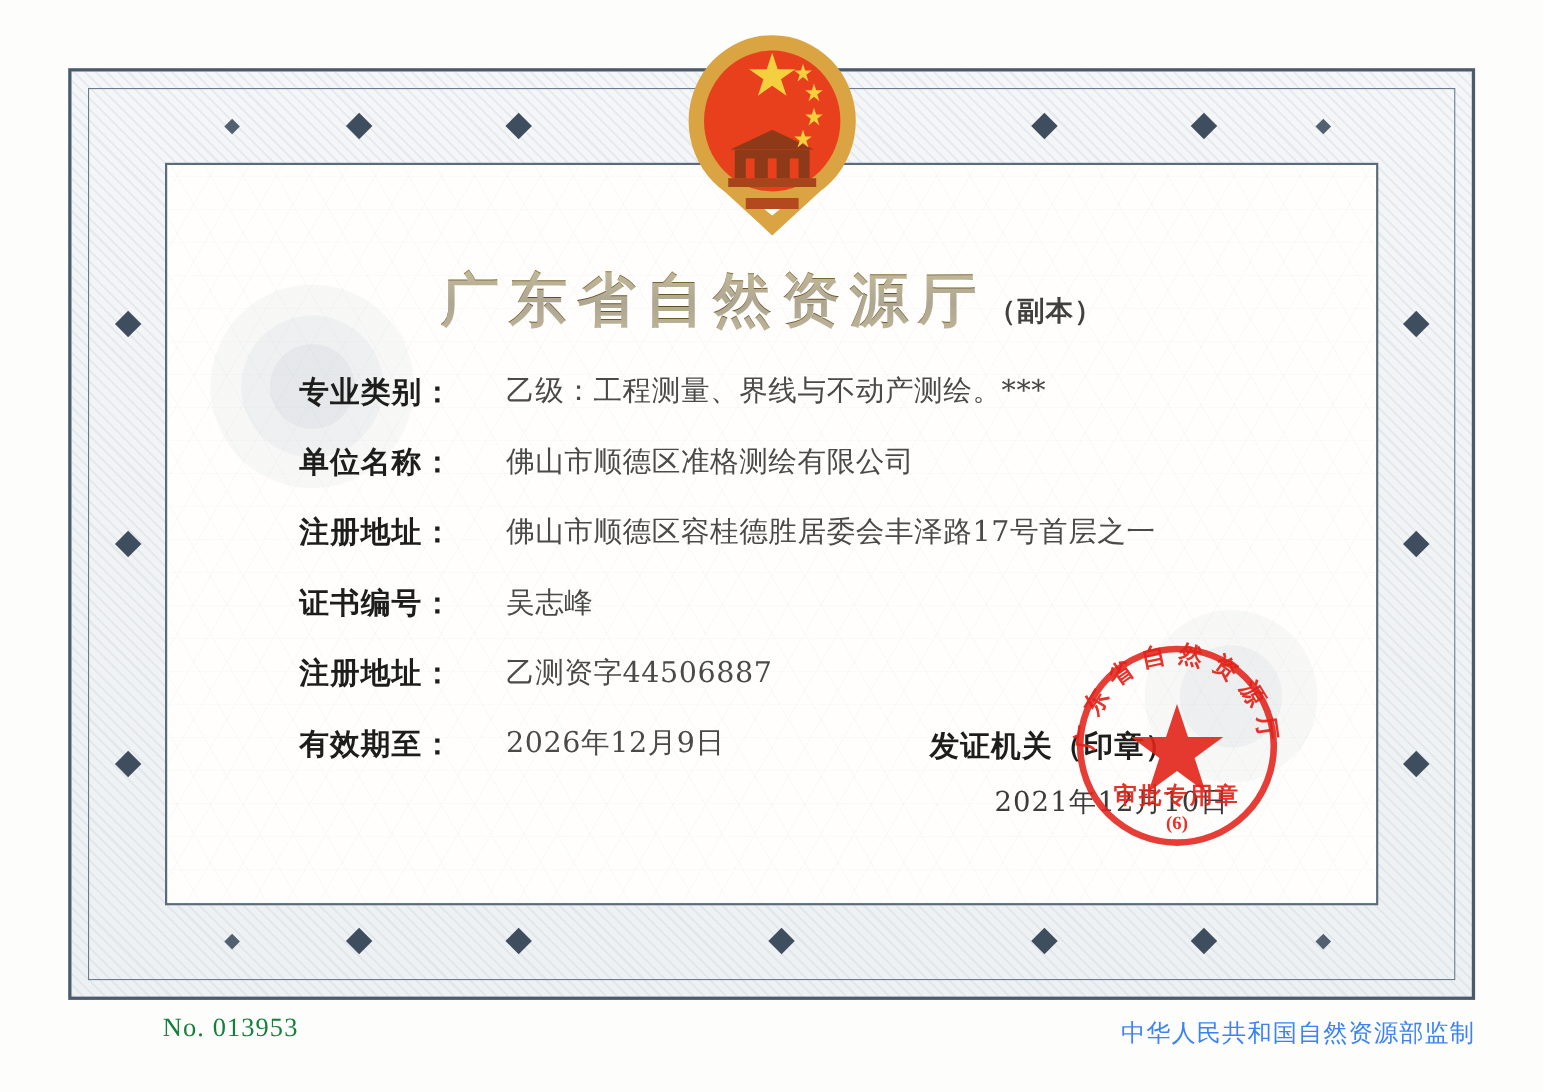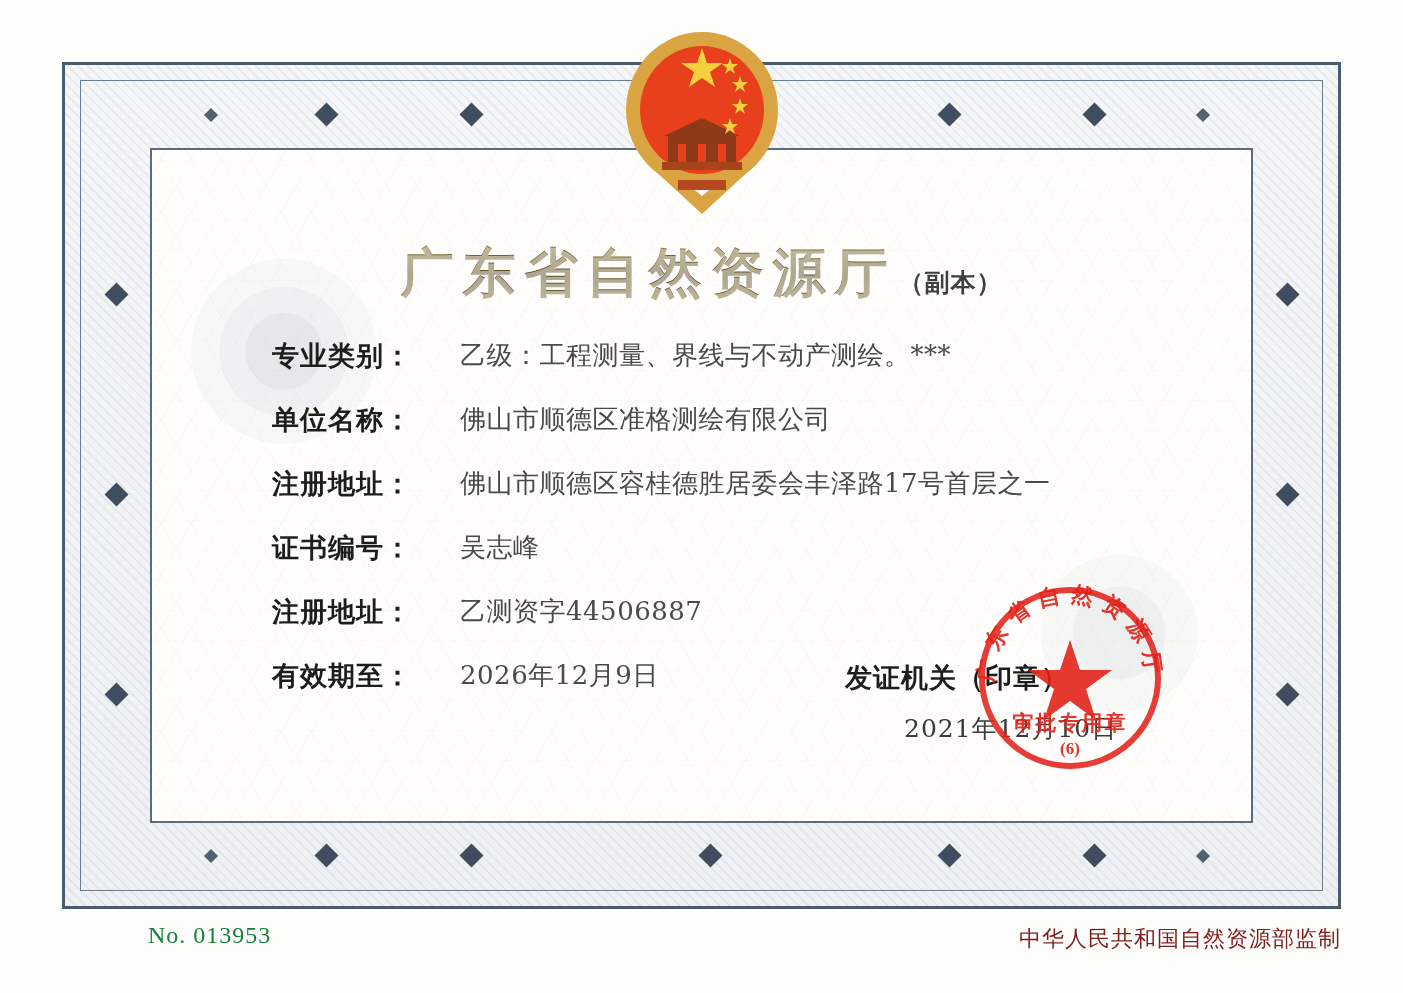--- a/index.html
+++ b/index.html
@@ -185,21 +185,21 @@
     font-family: "Liberation Serif", serif;
     font-size: 24px;
     color: #15803d;
     letter-spacing: 1px;
   }
   .footer-right {
     position: absolute;
     right: 62px; top: 924px;
     font-family: "DejaVu Serif", "Liberation Serif", serif;
     font-size: 22px;
-    color: #7f1d1d;
+    color: #3b82f6;
     letter-spacing: 1px;
   }
 </style>
 </head>
 <body>
 
 <div class="certificate">
 
   <div class="frame-outer"></div>
   <div class="frame-mid"></div>

